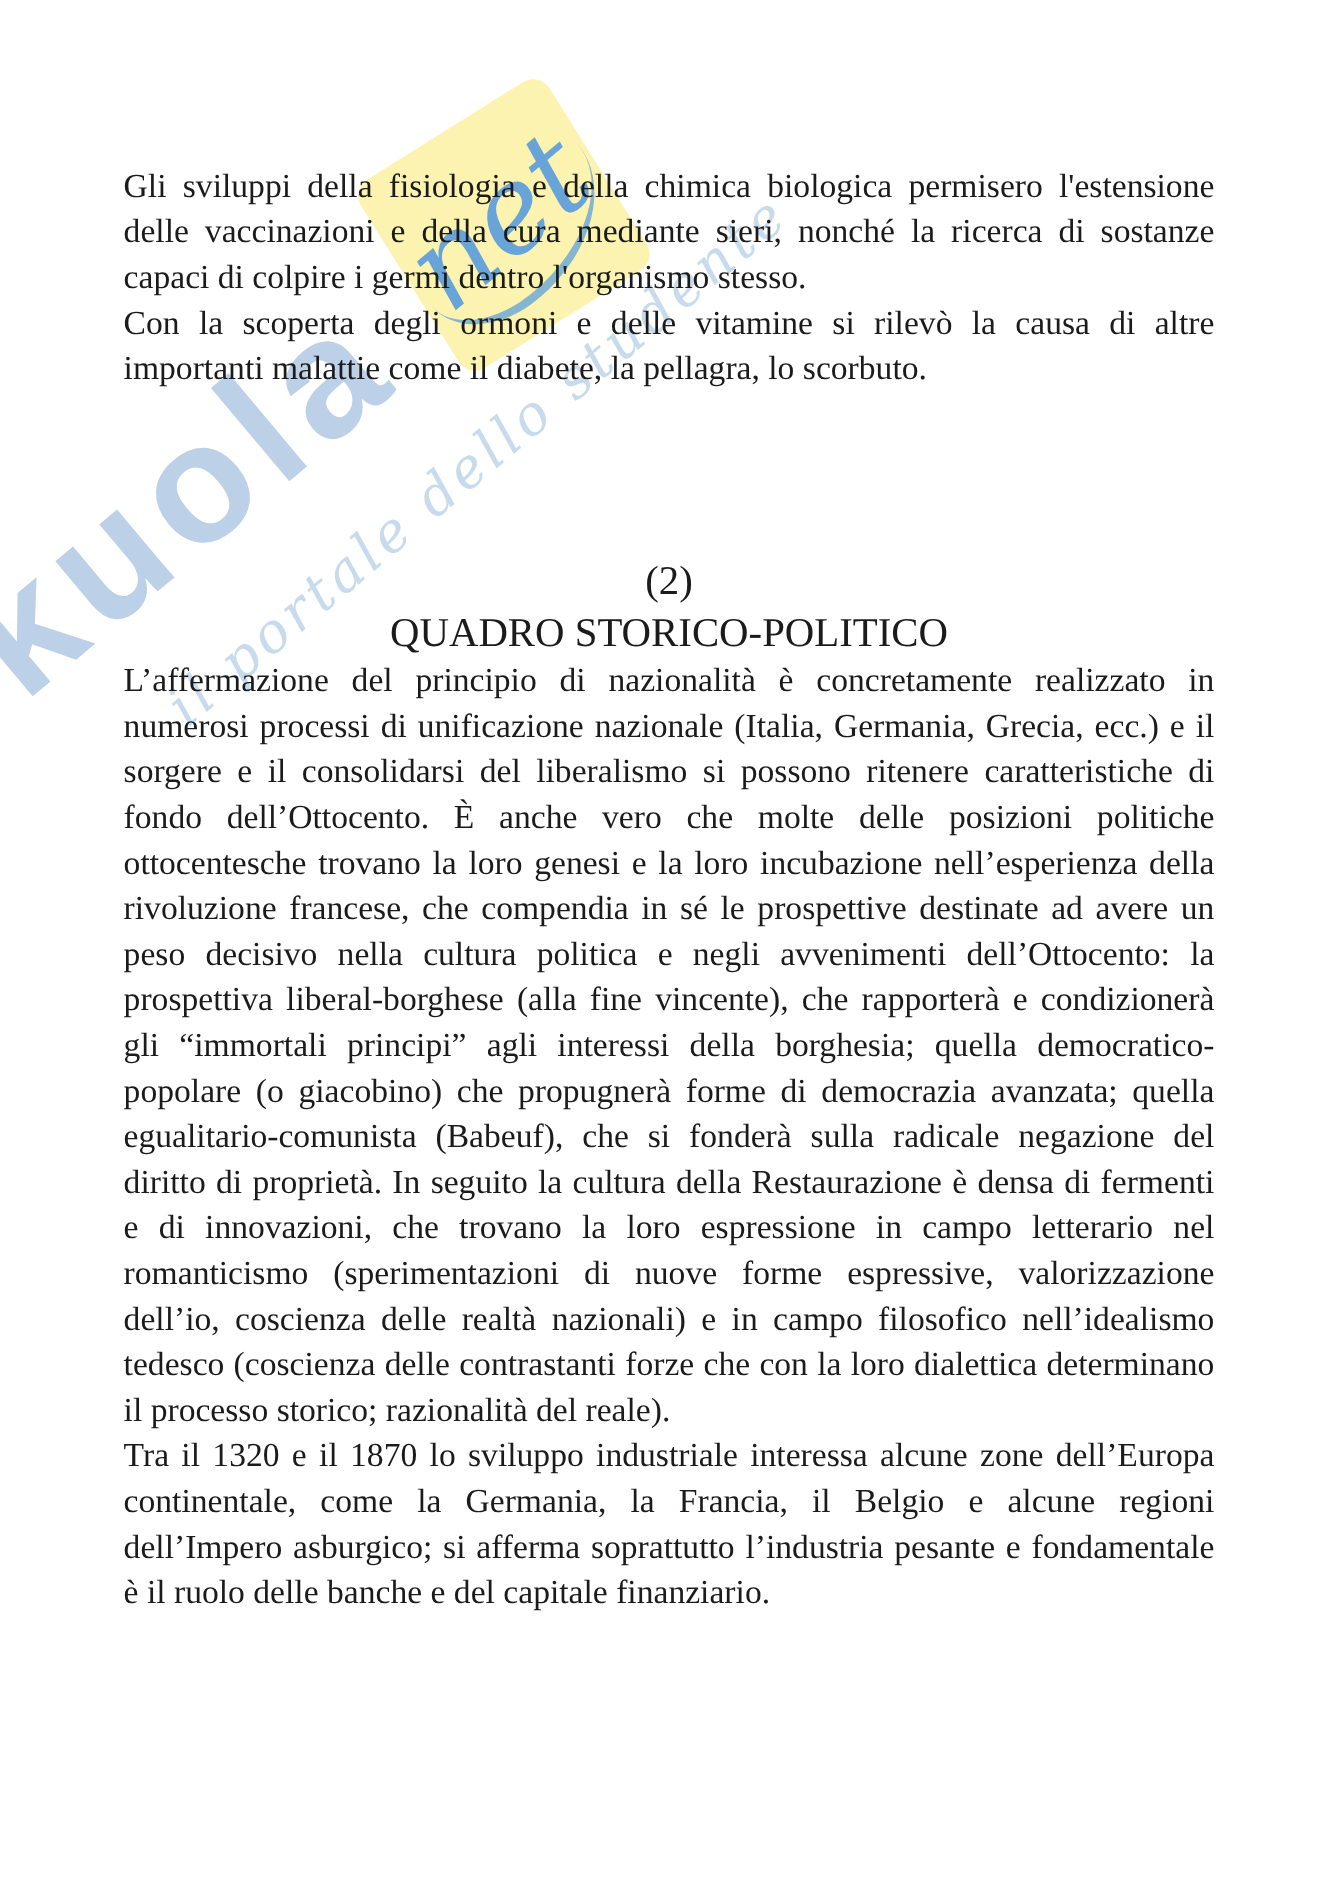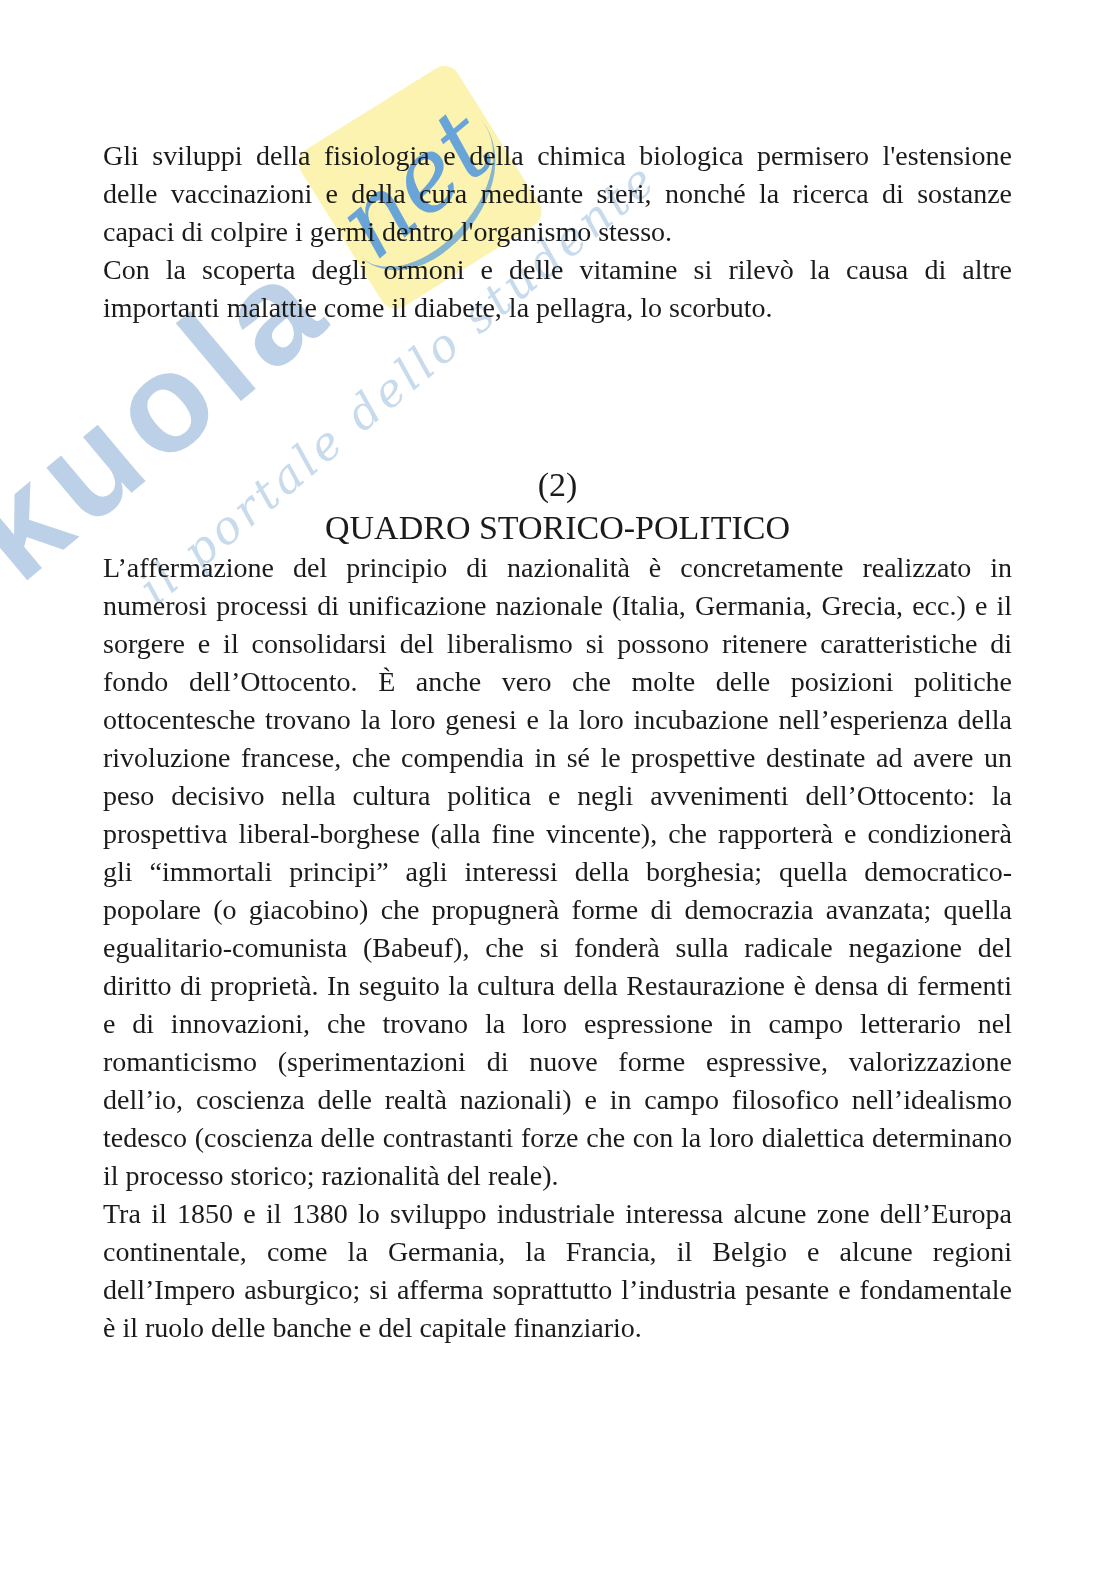--- a/index.html
+++ b/index.html
@@ -101,15 +101,15 @@
 
   <p class="body-par">Gli sviluppi della fisiologia e della chimica biologica permisero l'estensione delle vaccinazioni e della cura mediante sieri, nonché la ricerca di sostanze capaci di colpire i germi dentro l'organismo stesso.</p>
   <p class="body-par">Con la scoperta degli ormoni e delle vitamine si rilevò la causa di altre importanti malattie come il diabete, la pellagra, lo scorbuto.</p>
 
   <div class="section-header">
     <div class="section-number">(2)</div>
     <div class="section-title">QUADRO STORICO-POLITICO</div>
   </div>
 
   <p class="body-par">L’affermazione del principio di nazionalità è concretamente realizzato in numerosi processi di unificazione nazionale (Italia, Germania, Grecia, ecc.) e il sorgere e il consolidarsi del liberalismo si possono ritenere caratteristiche di fondo dell’Ottocento. È anche vero che molte delle posizioni politiche ottocentesche trovano la loro genesi e la loro incubazione nell’esperienza della rivoluzione francese, che compendia in sé le prospettive destinate ad avere un peso decisivo nella cultura politica e negli avvenimenti dell’Ottocento: la prospettiva liberal-borghese (alla fine vincente), che rapporterà e condizionerà gli “immortali principi” agli interessi della borghesia; quella democratico-popolare (o giacobino) che propugnerà forme di democrazia avanzata; quella egualitario-comunista (Babeuf), che si fonderà sulla radicale negazione del diritto di proprietà. In seguito la cultura della Restaurazione è densa di fermenti e di innovazioni, che trovano la loro espressione in campo letterario nel romanticismo (sperimentazioni di nuove forme espressive, valorizzazione dell’io, coscienza delle realtà nazionali) e in campo filosofico nell’idealismo tedesco (coscienza delle contrastanti forze che con la loro dialettica determinano il processo storico; razionalità del reale).</p>
-  <p class="body-par">Tra il 1850 e il 1380 lo sviluppo industriale interessa alcune zone dell’Europa continentale, come la Germania, la Francia, il Belgio e alcune regioni dell’Impero asburgico; si afferma soprattutto l’industria pesante e fondamentale è il ruolo delle banche e del capitale finanziario.</p>
+  <p class="body-par">Tra il 1320 e il 1870 lo sviluppo industriale interessa alcune zone dell’Europa continentale, come la Germania, la Francia, il Belgio e alcune regioni dell’Impero asburgico; si afferma soprattutto l’industria pesante e fondamentale è il ruolo delle banche e del capitale finanziario.</p>
 
 </div>
 
 </body></html>

